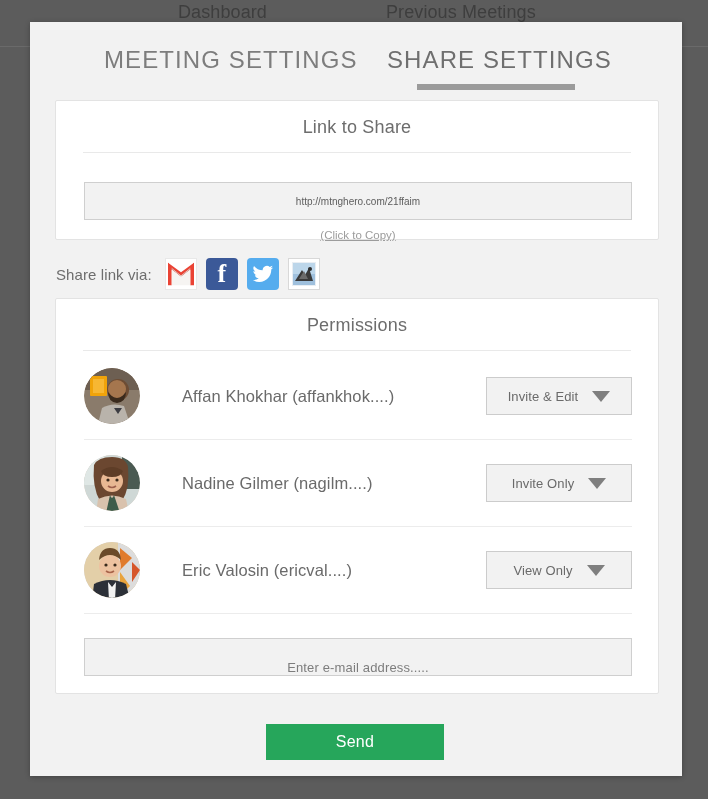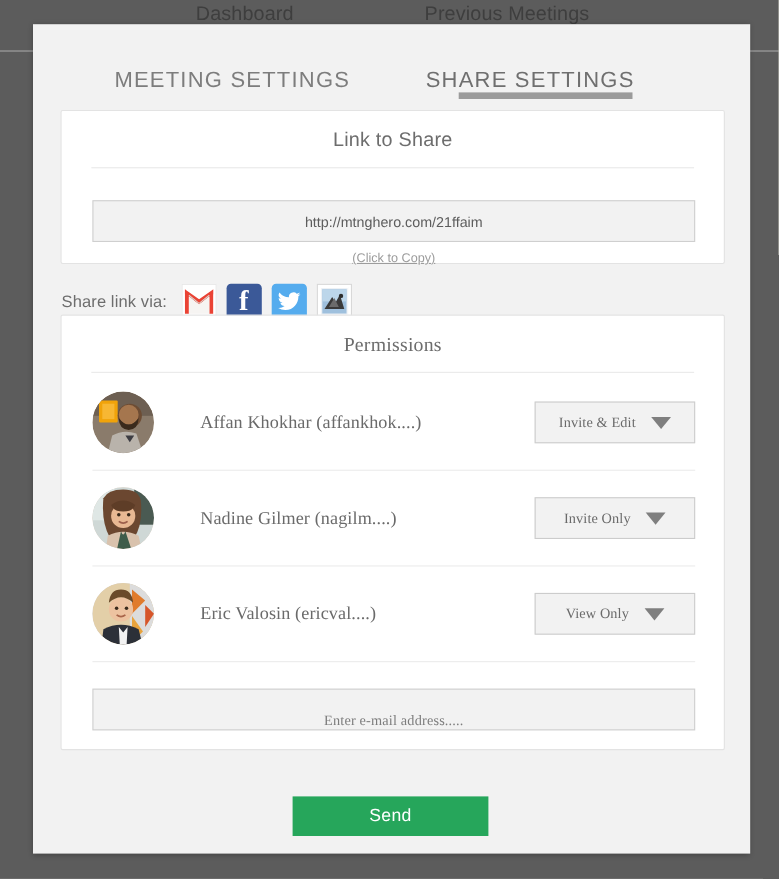--- a/index.html
+++ b/index.html
@@ -77,29 +77,28 @@
   }
 
   
   .tabs {
     position: relative;
     height: 72px;
   }
   .tab {
     position: absolute;
     top: 24px;
-    font-size: 20px;
+    font-size: 24px;
     letter-spacing: 1.1px;
     color: #7d7d7d;
     white-space: nowrap;
     cursor: pointer;
     background: none;
     border: none;
     font-family: "Liberation Sans", sans-serif;
-    margin-top: 16px;
   }
   .tab.meeting { left: 74px; }
   .tab.share   { left: 357px; color: #6f6f6f; }
   .tab-underline {
     position: absolute;
     top: 62px;
     left: 387px;
     width: 158px;
     height: 6px;
     background: #9b9b9b;
@@ -108,21 +107,21 @@
   
   .card {
     position: absolute;
     left: 25px;
     width: 604px;
     background: #ffffff;
     border: 1px solid #e3e3e3;
     border-radius: 2px;
   }
   .card-link { top: 78px; height: 140px; }
-  .card-perm { top: 264px; height: 396px; font-family: Liberation Serif, serif; }
+  .card-perm { top: 276px; height: 396px; }
 
   .card-title {
     text-align: center;
     font-size: 18px;
     color: #6d6d6d;
     padding-top: 16px;
     letter-spacing: 0.2px;
   }
   .card-rule {
     width: 548px;
@@ -135,21 +134,21 @@
     position: absolute;
     left: 28px;
     top: 81px;
     width: 548px;
     height: 38px;
     background: #f2f2f2;
     border: 1px solid #cfcfcf;
     display: flex;
     align-items: center;
     justify-content: center;
-    font-size: 13px;
+    font-size: 10px;
     color: #5d5d5d;
     cursor: pointer;
   }
   .click-copy {
     position: absolute;
     left: 0;
     top: 128px;
     width: 604px;
     text-align: center;
     font-size: 11.5px;

